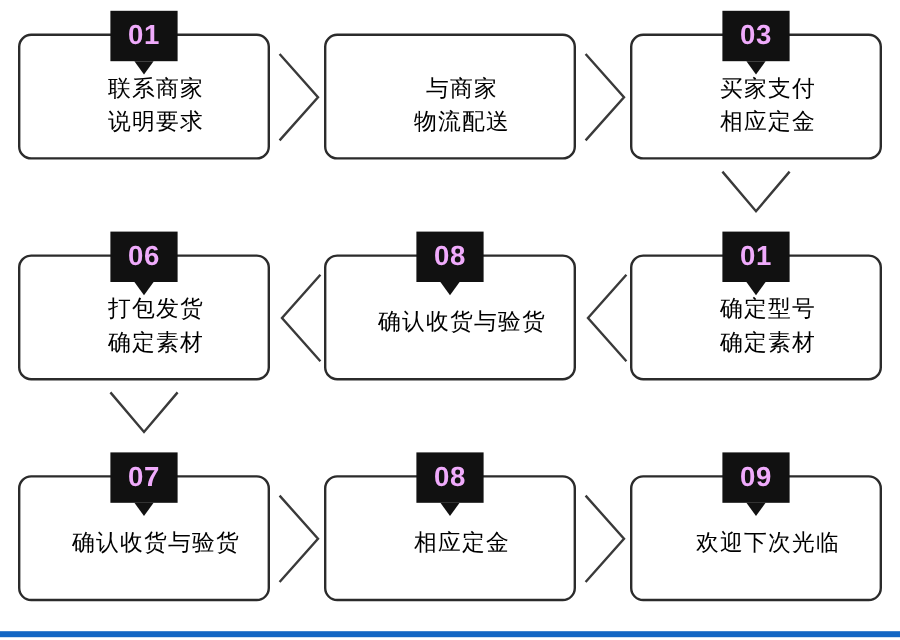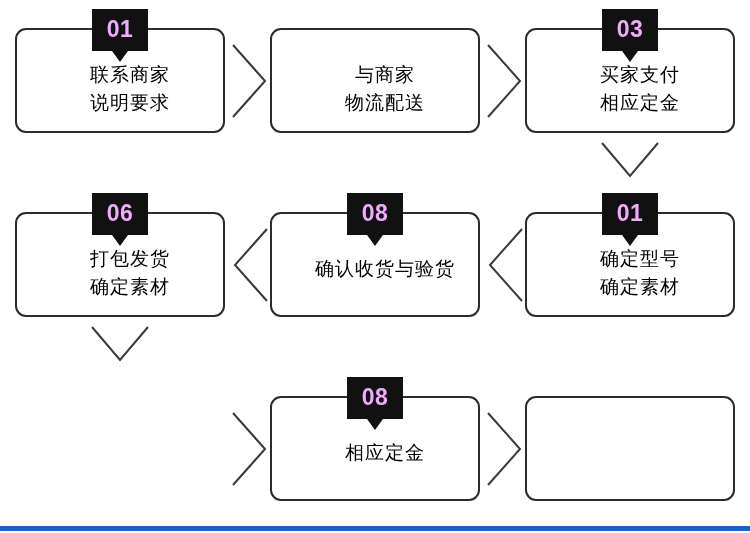--- a/index.html
+++ b/index.html
@@ -183,30 +183,42 @@
       <polyline points="37,3 5,39 37,75" fill="none" stroke="#3a3a3a" stroke-width="2"></polyline>
     </svg>
   </div>
 
   <div class="chev" style="left:89px; top:324px;">
     <svg width="62" height="40" viewBox="0 0 62 40">
       <polyline points="3,3 31,36 59,3" fill="none" stroke="#3a3a3a" stroke-width="2"></polyline>
     </svg>
   </div>
 
+  <div class="step" style="left:15px; top:396px;">
+    <div class="badge">
+      <div class="badge-num">07</div>
+      <div class="badge-tip"></div>
+    </div>
+    <div class="step-text single">确认收货与验货</div>
+  </div>
 
   <div class="step" style="left:270px; top:396px;">
     <div class="badge">
       <div class="badge-num">08</div>
       <div class="badge-tip"></div>
     </div>
     <div class="step-text single">相应定金</div>
   </div>
 
   <div class="step" style="left:525px; top:396px;">
+    <div class="badge">
+      <div class="badge-num">09</div>
+      <div class="badge-tip"></div>
+    </div>
+    <div class="step-text single">欢迎下次光临</div>
   </div>
 
   <div class="chev" style="left:230px; top:410px;">
     <svg width="40" height="78" viewBox="0 0 40 78">
       <polyline points="3,3 35,39 3,75" fill="none" stroke="#3a3a3a" stroke-width="2"></polyline>
     </svg>
   </div>
   <div class="chev" style="left:485px; top:410px;">
     <svg width="40" height="78" viewBox="0 0 40 78">
       <polyline points="3,3 35,39 3,75" fill="none" stroke="#3a3a3a" stroke-width="2"></polyline>

